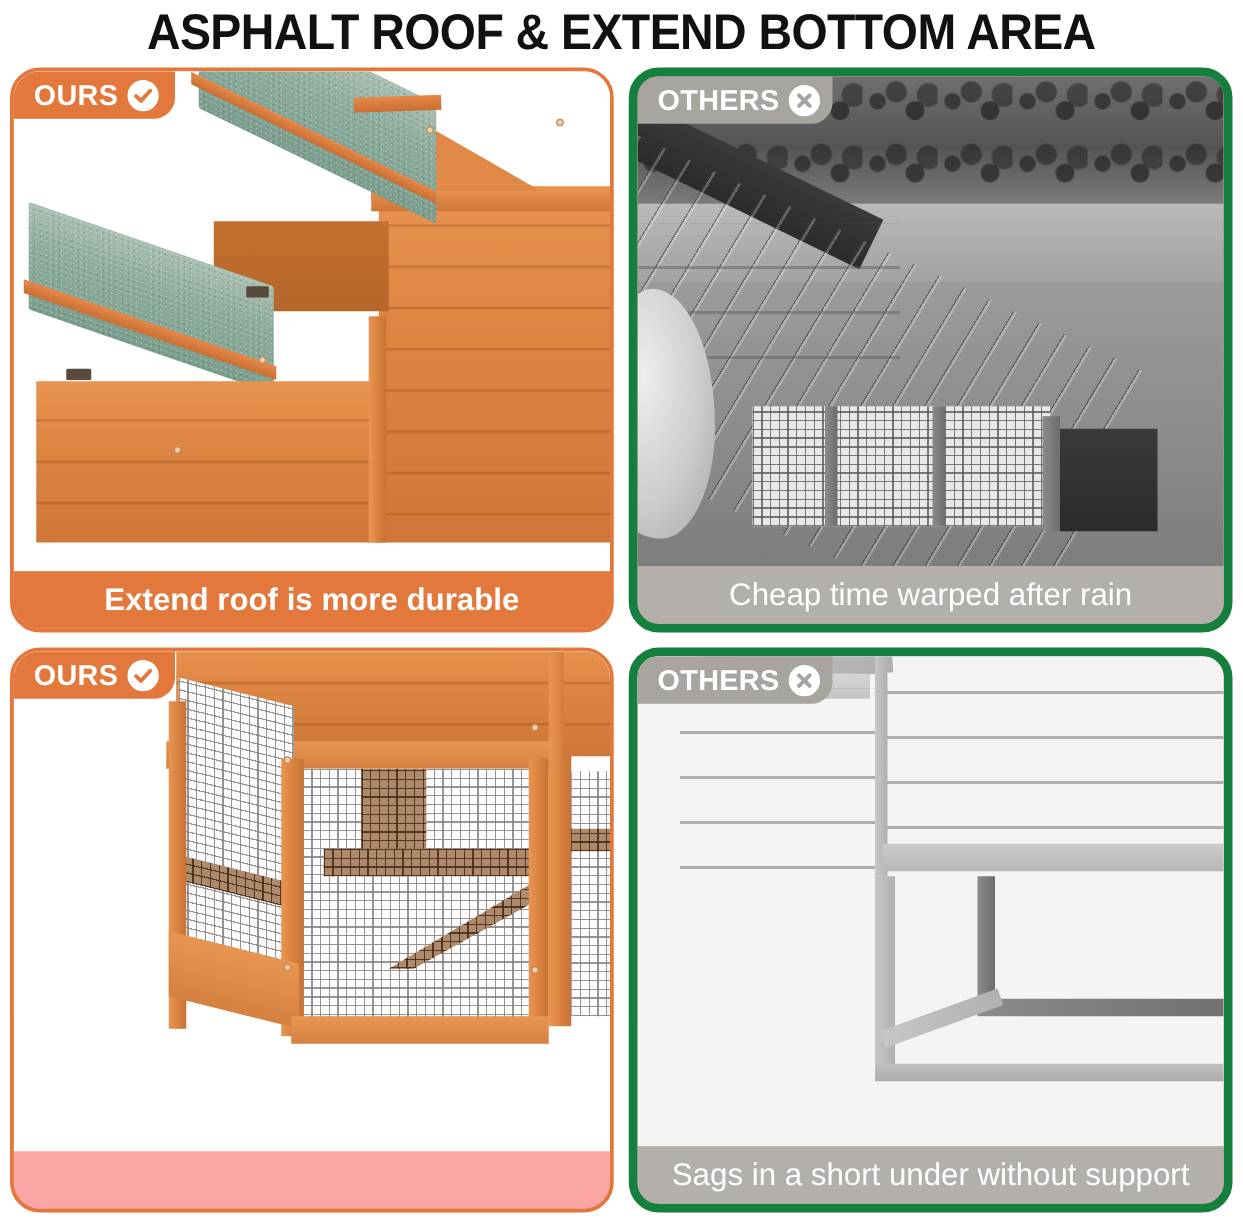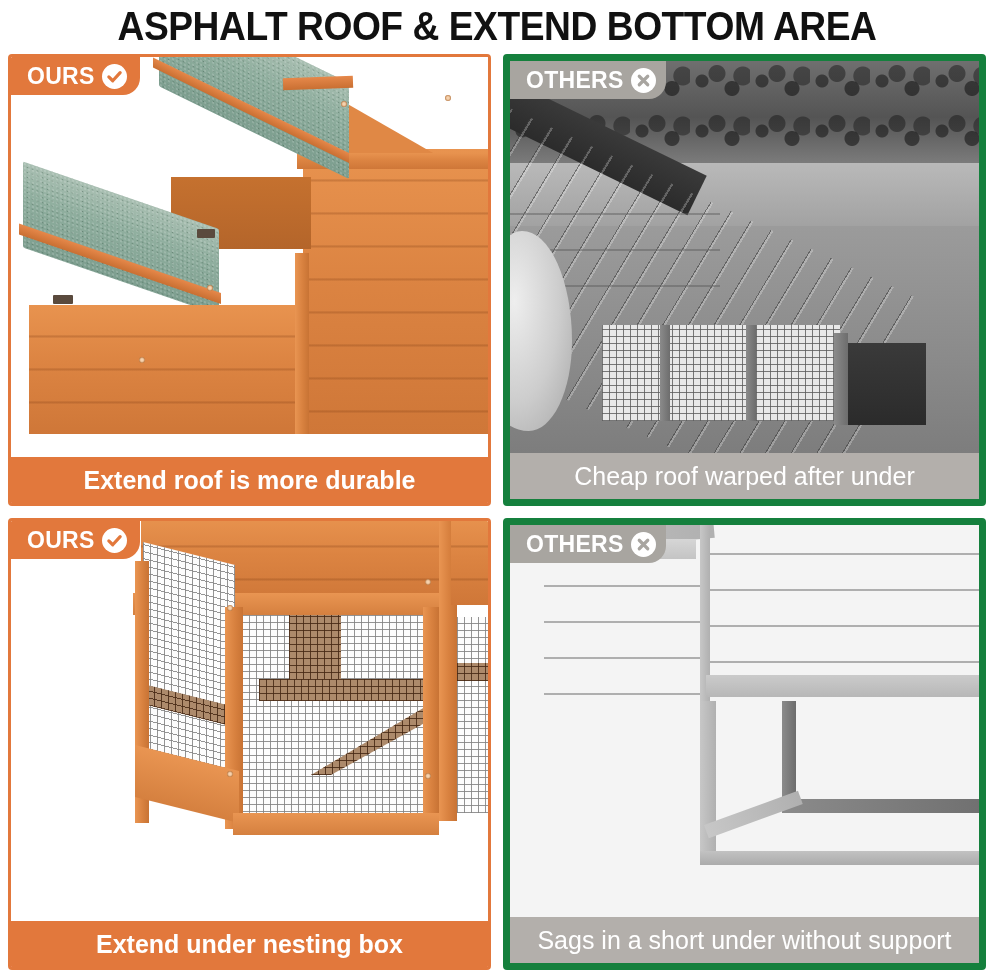--- a/index.html
+++ b/index.html
@@ -45,21 +45,21 @@
     height: 916px;
     display: grid;
     grid-template-columns: 1fr 1fr;
     grid-template-rows: 1fr 1fr;
     column-gap: 12px;
     row-gap: 12px;
   }
 
   .panel {
     position: relative;
-    border-radius: 4px;
+    border-radius: 24px;
     overflow: hidden;
     box-sizing: border-box;
     background: #fca5a5;
   }
   .panel.ours  { border: 3px solid #e2783c; }
   .panel.others{ border: 7px solid #15803d; }
 
   
   .photo {
     position: absolute;
@@ -342,21 +342,21 @@
 
       <div class="badge others">
         <span class="badge-label">OTHERS</span>
         <span class="mark">
           <svg width="17" height="17" viewBox="0 0 24 24" aria-hidden="true">
             <path d="M6 6 L18 18 M18 6 L6 18" fill="none" stroke="#a8a5a0" stroke-width="4.5" stroke-linecap="round"></path>
           </svg>
         </span>
       </div>
 
-      <div class="caption others">Cheap roof warped after under</div>
+      <div class="caption others">Cheap time warped after rain</div>
     </div>
 
     <div class="panel ours">
       <div class="photo">
         <div class="coop-a">
 
           <div class="wood-side" style="left:130px; top:-6px; width:300px; height:86px;">
             <div class="plank-lines"></div>
           </div>
           <div class="rail" style="left:122px; top:72px; width:316px; height:22px;"></div>
@@ -396,21 +396,20 @@
 
       <div class="badge ours">
         <span class="badge-label">OURS</span>
         <span class="mark">
           <svg width="17" height="17" viewBox="0 0 24 24" aria-hidden="true">
             <path d="M4 12.5 L9.5 18 L20 6.5" fill="none" stroke="#e2783c" stroke-width="4.5" stroke-linecap="round" stroke-linejoin="round"></path>
           </svg>
         </span>
       </div>
 
-      <div class="caption ours">Extend under nesting box</div>
     </div>
 
     <div class="panel others">
       <div class="photo" style="background:#f2f2f0;">
         <div class="scene-gray">
           <div style="position:absolute; inset:0; background:#f4f4f2;"></div>
 
           <div class="leg-gray" style="left:-6px; top:-4px; width:210px; height:26px; transform:rotate(-5deg);"></div>
           <div class="wall-gray" style="left:0px; top:14px; width:186px; height:20px;"></div>
 

